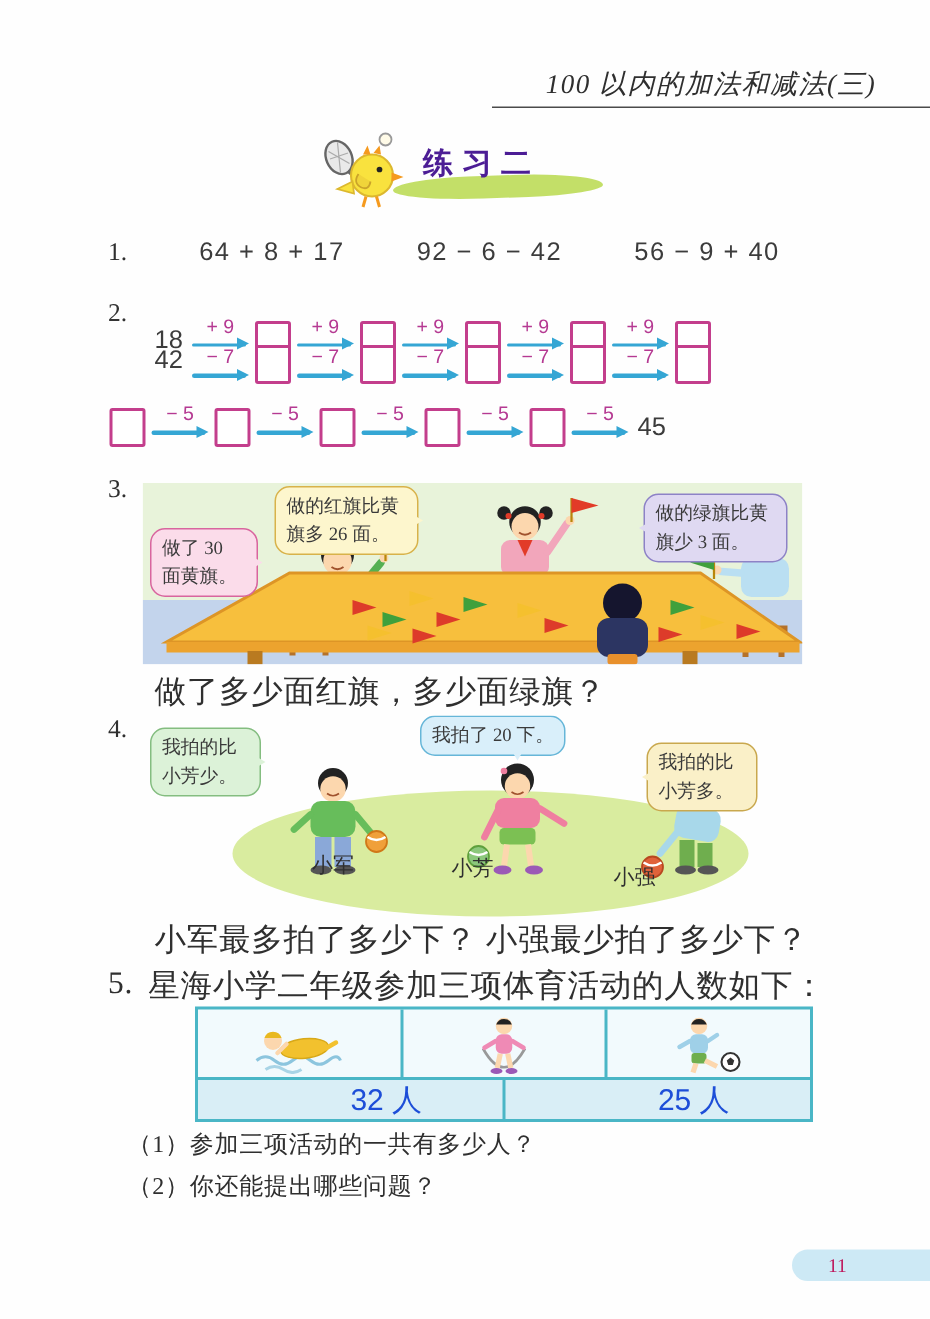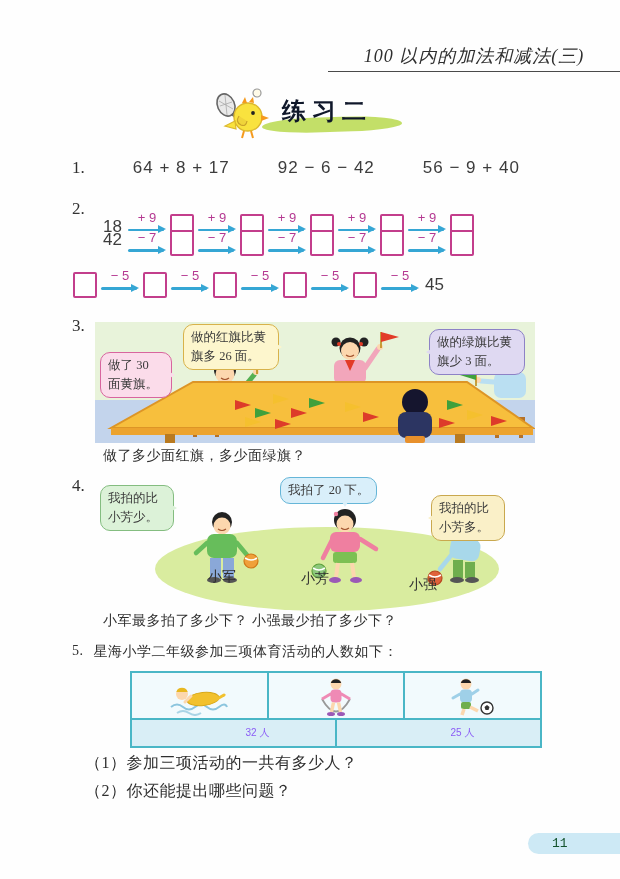--- a/index.html
+++ b/index.html
@@ -7,21 +7,21 @@
         font-family:"Liberation Serif","DejaVu Serif",serif;color:#333;}
 
   
   .header{position:absolute;top:44px;left:328px;right:0;border-bottom:1.5px solid #4a4a4a;
           padding-bottom:3px;text-align:center;font-size:18px;color:#2f2f2f;letter-spacing:1px;font-style:italic;}
 
   
   .mascot{position:absolute;left:212px;top:86px;}
   .swoosh{position:absolute;left:262px;top:117px;width:140px;height:15px;background:#b9d94e;
           border-radius:50% 60% 50% 60%/70% 80% 60% 70%;transform:rotate(-2deg);opacity:.85;}
-  .title{position:absolute;left:282px;top:95px;font-size:24px;font-weight:700;color:#0f172a;
+  .title{position:absolute;left:282px;top:95px;font-size:20px;font-weight:700;color:#4c1d95;
          letter-spacing:6px;font-family:"Liberation Sans","DejaVu Sans",sans-serif;}
 
   
   .p1{position:absolute;left:72px;top:158px;display:flex;gap:48px;font-size:17px;color:#3c3c3c;}
   .pnum{font-size:17px;color:#2f2f2f;}
   .p1 .expr{font-family:"Liberation Sans","DejaVu Sans",sans-serif;letter-spacing:1px;}
 
   
   .chains{position:absolute;left:72px;top:192px;}
   .chain-row{display:flex;align-items:center;height:34px;margin-bottom:4px;}
@@ -53,38 +53,38 @@
       border:7px solid transparent;border-right-width:12px;}
   .tail-b::after{content:'';position:absolute;bottom:-11px;left:60%;
       border:7px solid transparent;border-top-width:12px;}
   .b-pink.tail-r::after{border-left-color:#fbdcea;}
   .b-yellow.tail-r::after{border-left-color:#fdf6cd;}
   .b-lav.tail-l::after{border-right-color:#dfd9f2;}
   .b-green.tail-r::after{border-left-color:#dcf2d8;}
   .b-blue.tail-b::after{border-top-color:#d9effa;}
   .b-tan.tail-l::after{border-right-color:#faf0c8;}
 
-  .qline{position:absolute;font-size:14px;color:#2f2f2f;letter-spacing:.5px;}
+  .qline{position:absolute;font-size:21px;color:#2f2f2f;letter-spacing:.5px;}
   .kidname{position:absolute;font-size:14px;color:#2f2f2f;width:44px;text-align:center;z-index:3;}
 
   
   .p5-table{position:absolute;left:130px;top:671px;width:408px;border:2px solid #4ab6c6;background:#f2fafd;}
   .p5-row{display:flex;}
   .p5-cell{flex:1;display:flex;align-items:center;justify-content:center;border-left:2px solid #4ab6c6;}
   .p5-cell:first-child{border-left:none;}
   .p5-imgrow .p5-cell{height:45px;}
   .p5-numrow{border-top:2px solid #4ab6c6;background:#d9eef6;}
-  .p5-numrow .p5-cell{height:26px;font-size:10px;color:#8b5cf6;
+  .p5-numrow .p5-cell{height:26px;font-size:20px;color:#1d4ed8;
       font-family:"Liberation Sans","DejaVu Sans",sans-serif;padding-left:48px;}
 
   
   .pill{position:absolute;right:0;top:833px;width:92px;height:21px;background:#cde9f5;
         border-radius:11px 0 0 11px;display:flex;align-items:center;}
-  .pill span{margin-left:24px;font-size:13px;color:#14532d;
-        font-family:Liberation Mono, monospace;}
+  .pill span{margin-left:24px;font-size:13px;color:#be185d;
+        font-family:Liberation Serif, serif;}
 </style>
 </head>
 <body>
 
 <div class="page">
 
   <div class="header">
     <span>100 以内的加法和减法(三)</span>
   </div>
 

